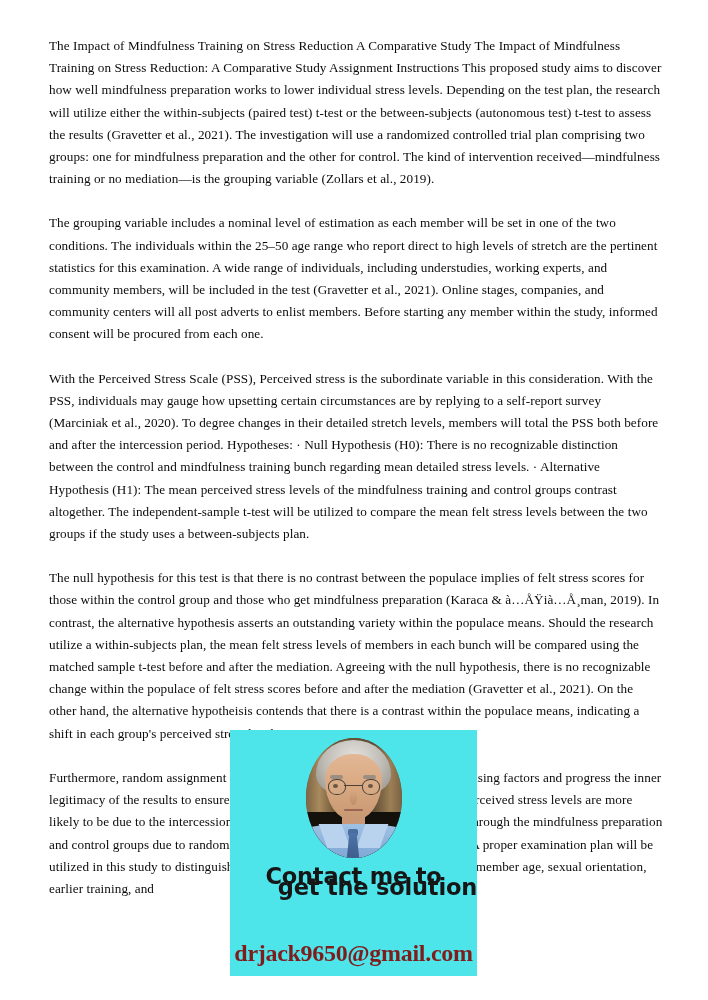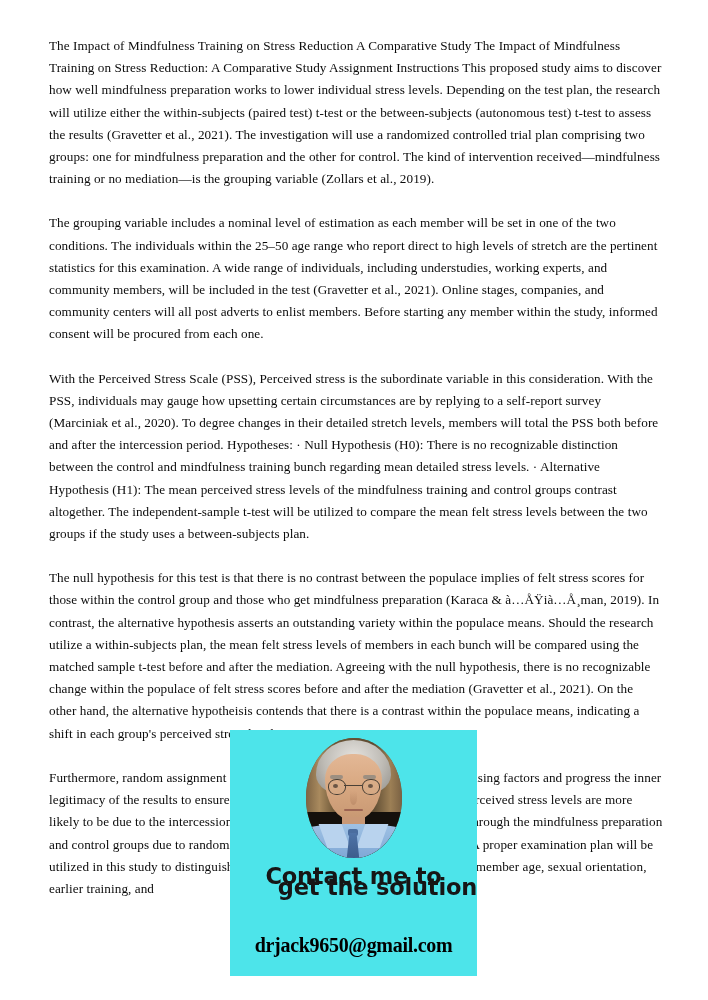--- a/index.html
+++ b/index.html
@@ -140,26 +140,26 @@
     font-size: 22.5px;
     line-height: 28px;
     color: #161616;
     letter-spacing: -0.2px;
   }
   #contact-line1 { top: 132px; }
   #contact-line2 { top: 143px; text-align: right; }
   #contact-email {
     position: absolute;
     left: 0; width: 100%;
-    top: 200px;
+    top: 208px;
     font-family: "Liberation Serif", "DejaVu Serif", serif;
     font-weight: bold;
-    font-size: 20px;
+    font-size: 24px;
     line-height: 30px;
-    color: #000000;
+    color: #7f1d1d;
     letter-spacing: -0.3px;
   }
 </style>
 </head>
 <body>
 
 <div id="page">
 
   <div id="doc-body">
     <p class="para">The Impact of Mindfulness Training on Stress Reduction A Comparative Study The Impact of Mindfulness Training on Stress Reduction: A Comparative Study Assignment Instructions This proposed study aims to discover how well mindfulness preparation works to lower individual stress levels. Depending on the test plan, the research will utilize either the within-subjects (paired test) t-test or the between-subjects (autonomous test) t-test to assess the results (Gravetter et al., 2021). The investigation will use a randomized controlled trial plan comprising two groups: one for mindfulness preparation and the other for control. The kind of intervention received—mindfulness training or no mediation—is the grouping variable (Zollars et al., 2019).</p>

